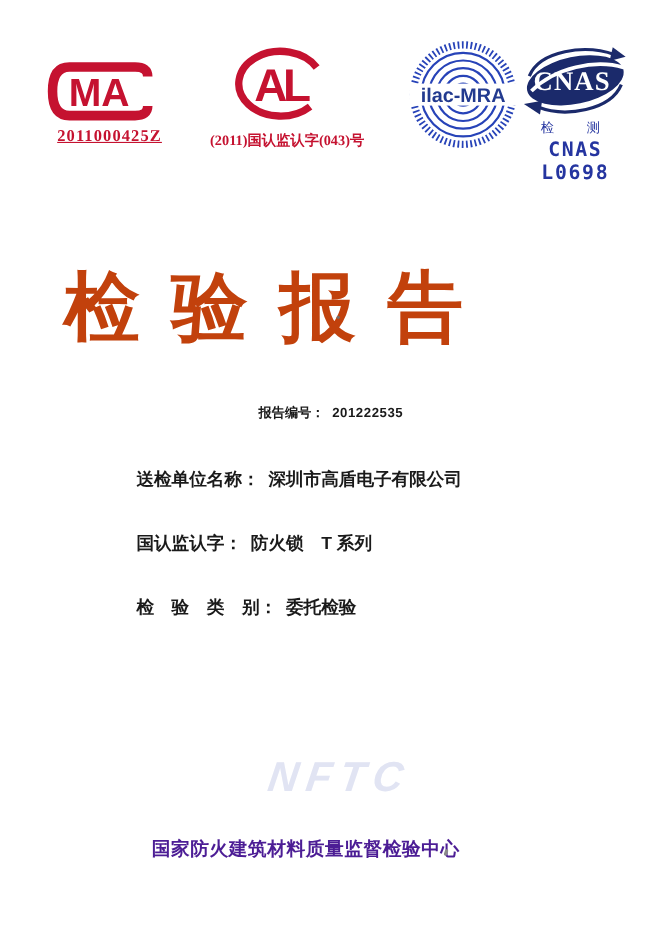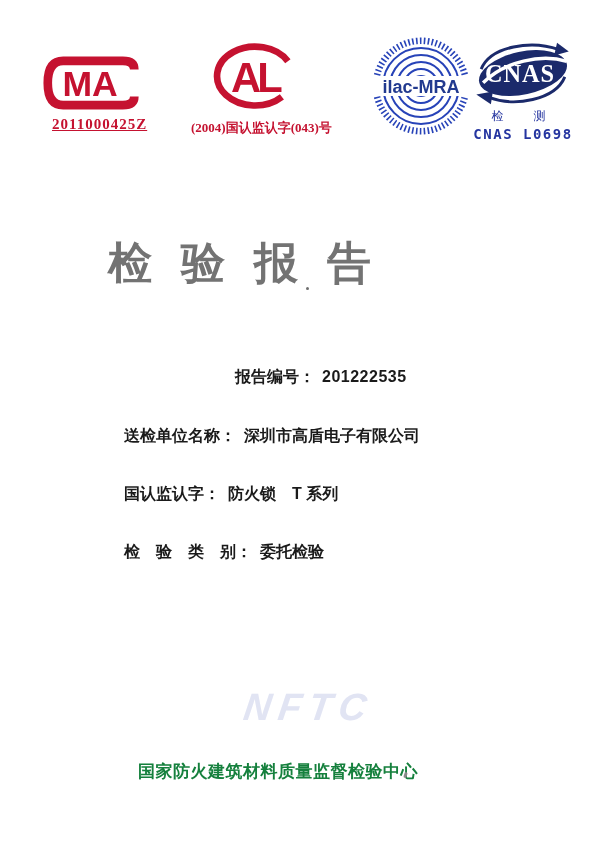--- a/index.html
+++ b/index.html
@@ -14,61 +14,61 @@
   .cma-code{left:52px;top:116px;font-family:"Liberation Serif","DejaVu Serif",serif;
     font-weight:700;font-size:15px;letter-spacing:1px;color:#c51230;text-decoration:underline;}
   .cal-logo{left:208px;top:40px;width:96px;height:74px;}
   .cal-code{left:191px;top:119px;font-family:"Liberation Serif","DejaVu Serif",serif;
     font-weight:700;font-size:13px;color:#c51230;}
   .ilac-logo{left:371px;top:36px;width:100px;height:100px;}
   .cnas-logo{left:470px;top:38px;width:106px;height:72px;}
   .cnas-sub{left:470px;top:108px;width:106px;text-align:center;color:#2535a0;}
   .cnas-tag{font-size:12px;font-weight:400;letter-spacing:9px;display:block;}
   .cnas-number{font-family:"DejaVu Sans Mono","Liberation Mono",monospace;
-    font-size:14px;font-weight:700;letter-spacing:1.5px;display:block;margin-top:1px;}
+    font-size:18px;font-weight:700;letter-spacing:1.5px;display:block;margin-top:1px;}
 
   
   .report-title{left:0;top:234px;width:479px;text-align:center;
-    font-size:44px;font-weight:700;letter-spacing:29px;text-indent:29px;
-    color:#737373;white-space:nowrap;}
+    font-size:69px;font-weight:700;letter-spacing:29px;text-indent:29px;
+    color:#c2410c;white-space:nowrap;}
 
   
-  .report-no{left:235px;top:367px;font-size:16px;font-weight:700;white-space:nowrap;}
+  .report-no{left:235px;top:367px;font-size:12px;font-weight:700;white-space:nowrap;}
   .report-no .val{margin-left:7px;letter-spacing:0.5px;}
   .field{left:124px;font-size:16px;font-weight:700;white-space:nowrap;}
   .field .val{margin-left:8px;}
   .field-1{top:426px;text-align:center;}
   .field-2{top:484px;}
   .field-3{top:542px;text-align:right;}
 
   
   .watermark{left:244px;top:686px;font-size:38px;font-weight:700;font-style:italic;
     letter-spacing:7px;color:#e1e4f3;transform:skewX(-8deg);}
   .footer-name{left:138px;top:760px;font-size:17px;font-weight:700;
-    letter-spacing:0.5px;color:#15803d;white-space:nowrap;}
+    letter-spacing:0.5px;color:#4c1d95;white-space:nowrap;}
 
   
   .speck-a{left:306px;top:287px;width:3px;height:3px;background:#6f6f6f;border-radius:50%;}
   .speck-b{left:404px;top:772px;width:3px;height:6px;background:#8a8a8a;
     border-radius:2px;transform:rotate(18deg);}
 </style>
 </head>
 <body>
 
 <svg class="abs cma-logo" viewBox="0 0 104 58" xmlns="http://www.w3.org/2000/svg">
   <path d="M 96 15 Q 96 6 84 6 L 22 6 Q 6 6 6 29 Q 6 52 22 52 L 84 52 Q 96 52 96 43" fill="none" stroke="#c51230" stroke-width="9"></path>
   <text x="50" y="43" text-anchor="middle" font-size="37" font-weight="bold" fill="#c51230" font-family="Liberation Sans, sans-serif">MA</text>
 </svg>
 <div class="abs cma-code">2011000425Z</div>
 
 <svg class="abs cal-logo" viewBox="0 0 96 78" xmlns="http://www.w3.org/2000/svg">
   <path d="M 81.6 22.5 A 40 31 0 1 0 75.3 59.9" fill="none" stroke="#c51230" stroke-width="7"></path>
   <text x="47" y="55" text-anchor="middle" font-size="44" font-weight="bold" letter-spacing="-4" fill="#c51230" font-family="Liberation Sans, sans-serif">AL</text>
 </svg>
-<div class="abs cal-code">(2004)国认监认字(043)号</div>
+<div class="abs cal-code">(2011)国认监认字(043)号</div>
 
 <svg class="abs ilac-logo" viewBox="0 0 100 100" xmlns="http://www.w3.org/2000/svg">
 
   <circle cx="50" cy="50" r="45" fill="none" stroke="#2743b8" stroke-width="7" stroke-dasharray="1.6 2.3"></circle>
   <circle cx="50" cy="50" r="40.5" fill="none" stroke="#ffffff" stroke-width="3"></circle>
 
   <circle cx="50" cy="50" r="10" fill="none" stroke="#2743b8" stroke-width="2"></circle>
   <circle cx="50" cy="50" r="17" fill="none" stroke="#2743b8" stroke-width="2"></circle>
   <circle cx="50" cy="50" r="24" fill="none" stroke="#2743b8" stroke-width="2"></circle>
   <circle cx="50" cy="50" r="31" fill="none" stroke="#2743b8" stroke-width="2"></circle>

